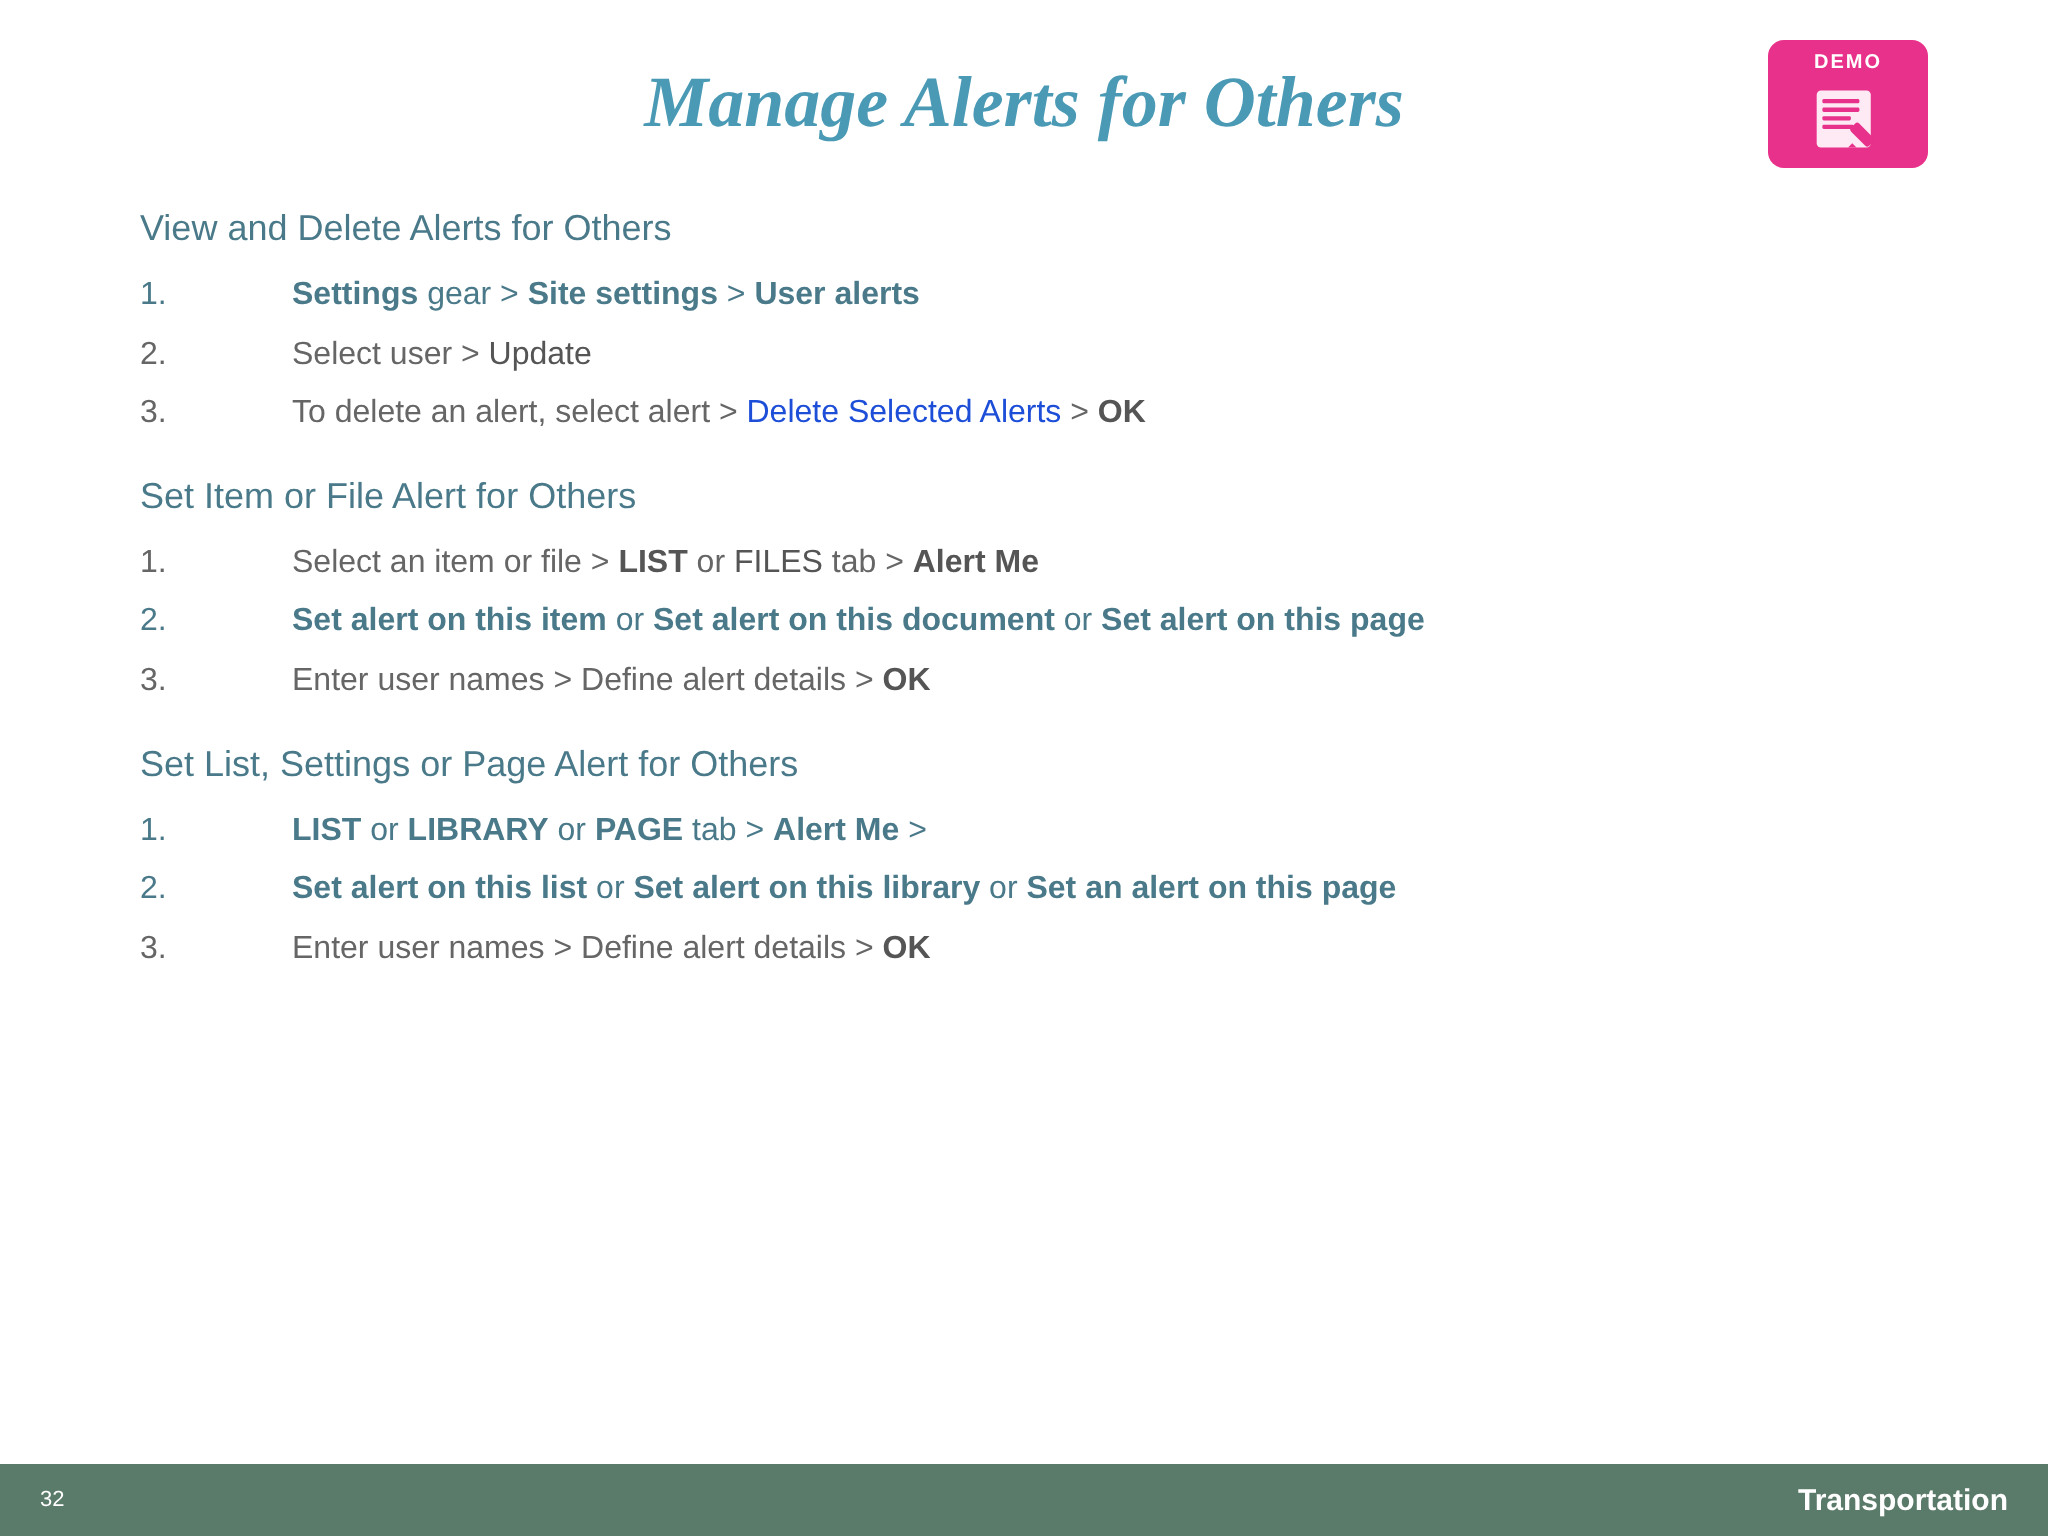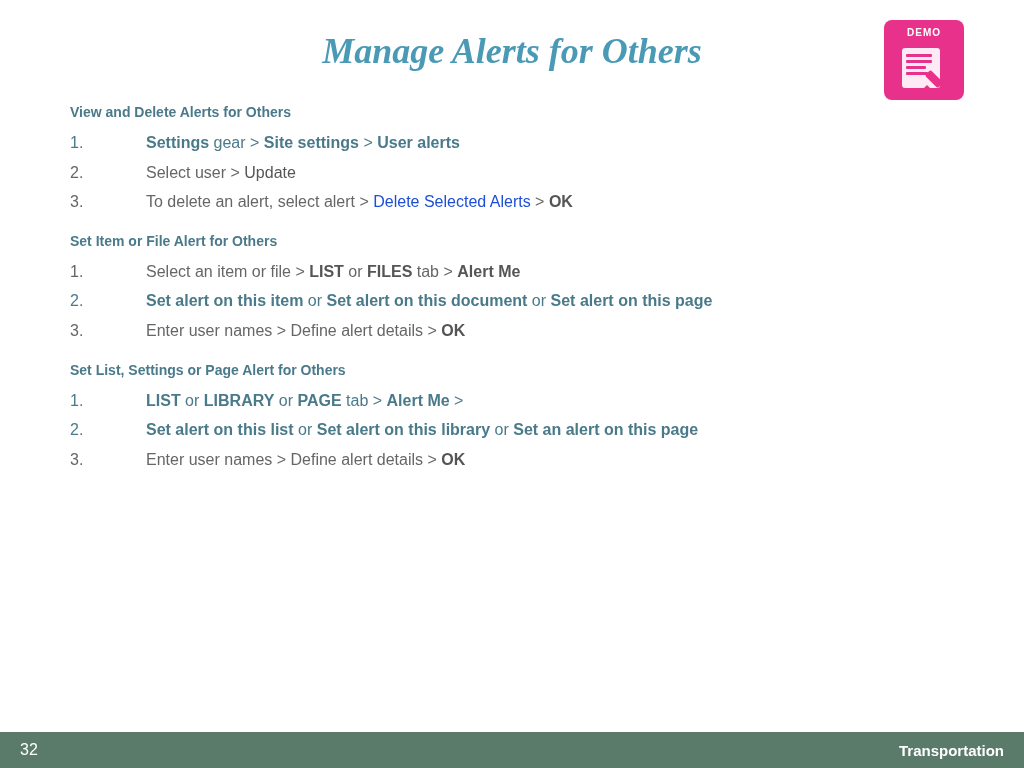--- a/index.html
+++ b/index.html
@@ -33,21 +33,21 @@
       font-size: 36px;
       color: #4a9ab5;
       display: inline-block;
     }
 
     .demo-badge {
       position: absolute;
       top: -10px;
       right: 0;
       width: 80px;
-      height: 80px;
+      height: 64px;
       background: #e8318a;
       border-radius: 8px;
       display: flex;
       flex-direction: column;
       align-items: center;
       justify-content: center;
       padding: 6px;
     }
 
     .demo-text {
@@ -63,22 +63,22 @@
       height: 52px;
     }
 
     
     .content {
       padding-left: 10px;
     }
 
     .section-heading {
       color: #4a7a8a;
-      font-size: 14px;
-      font-weight: bold;
+      font-size: 18px;
+      font-weight: normal;
       margin-bottom: 10px;
       margin-top: 20px;
     }
 
     .section-heading:first-child {
       margin-top: 0;
     }
 
     ol {
       list-style: none;
@@ -122,21 +122,21 @@
       height: 36px;
       background: #5a7a6a;
       display: flex;
       align-items: center;
       justify-content: space-between;
       padding: 0 20px;
     }
 
     .page-number {
       color: white;
-      font-size: 16px;
+      font-size: 11px;
     }
 
     .footer-brand {
       color: white;
       font-size: 15px;
       font-weight: bold;
     }
 
     
     .section-group {
@@ -181,21 +181,21 @@
             <span class="li-number">3.</span>
             <span class="li-content"><span>To delete an alert, select alert &gt; </span><span style="font-weight: normal; color: #1d4ed8;">Delete Selected Alerts</span><span> &gt; </span><span style="font-weight: bold; color: rgb(85, 85, 85);">OK</span></span>
           </li>
         </ol>
       </div>
       <div class="section-group">
         <div class="section-heading">Set Item or File Alert for Others</div>
         <ol>
           <li>
             <span class="li-number">1.</span>
-            <span class="li-content"><span>Select an item or file &gt; </span><span style="font-weight: bold; color: rgb(85, 85, 85);">LIST</span><span> or </span><span style="font-weight: bold; color: rgb(85, 85, 85); text-align: center;">FILES</span><span> tab &gt; </span><span style="font-weight: bold; color: rgb(85, 85, 85);">Alert Me</span></span>
+            <span class="li-content"><span>Select an item or file &gt; </span><span style="font-weight: bold; color: rgb(85, 85, 85);">LIST</span><span> or </span><span style="font-weight: normal; color: rgb(85, 85, 85); text-align: center;">FILES</span><span> tab &gt; </span><span style="font-weight: bold; color: rgb(85, 85, 85);">Alert Me</span></span>
           </li>
           <li class="teal-item">
             <span class="li-number">2.</span>
             <span class="li-content"><span style="font-weight: bold; color: rgb(74, 122, 138);">Set alert on this item</span><span style="color: rgb(74, 122, 138);"> or </span><span style="font-weight: bold; color: rgb(74, 122, 138);">Set alert on this document</span><span style="color: rgb(74, 122, 138);"> or </span><span style="font-weight: bold; color: rgb(74, 122, 138);">Set alert on this page</span></span>
           </li>
           <li>
             <span class="li-number">3.</span>
             <span class="li-content"><span>Enter user names &gt; Define alert details &gt; </span><span style="font-weight: bold; color: rgb(85, 85, 85);">OK</span></span>
           </li>
         </ol>

